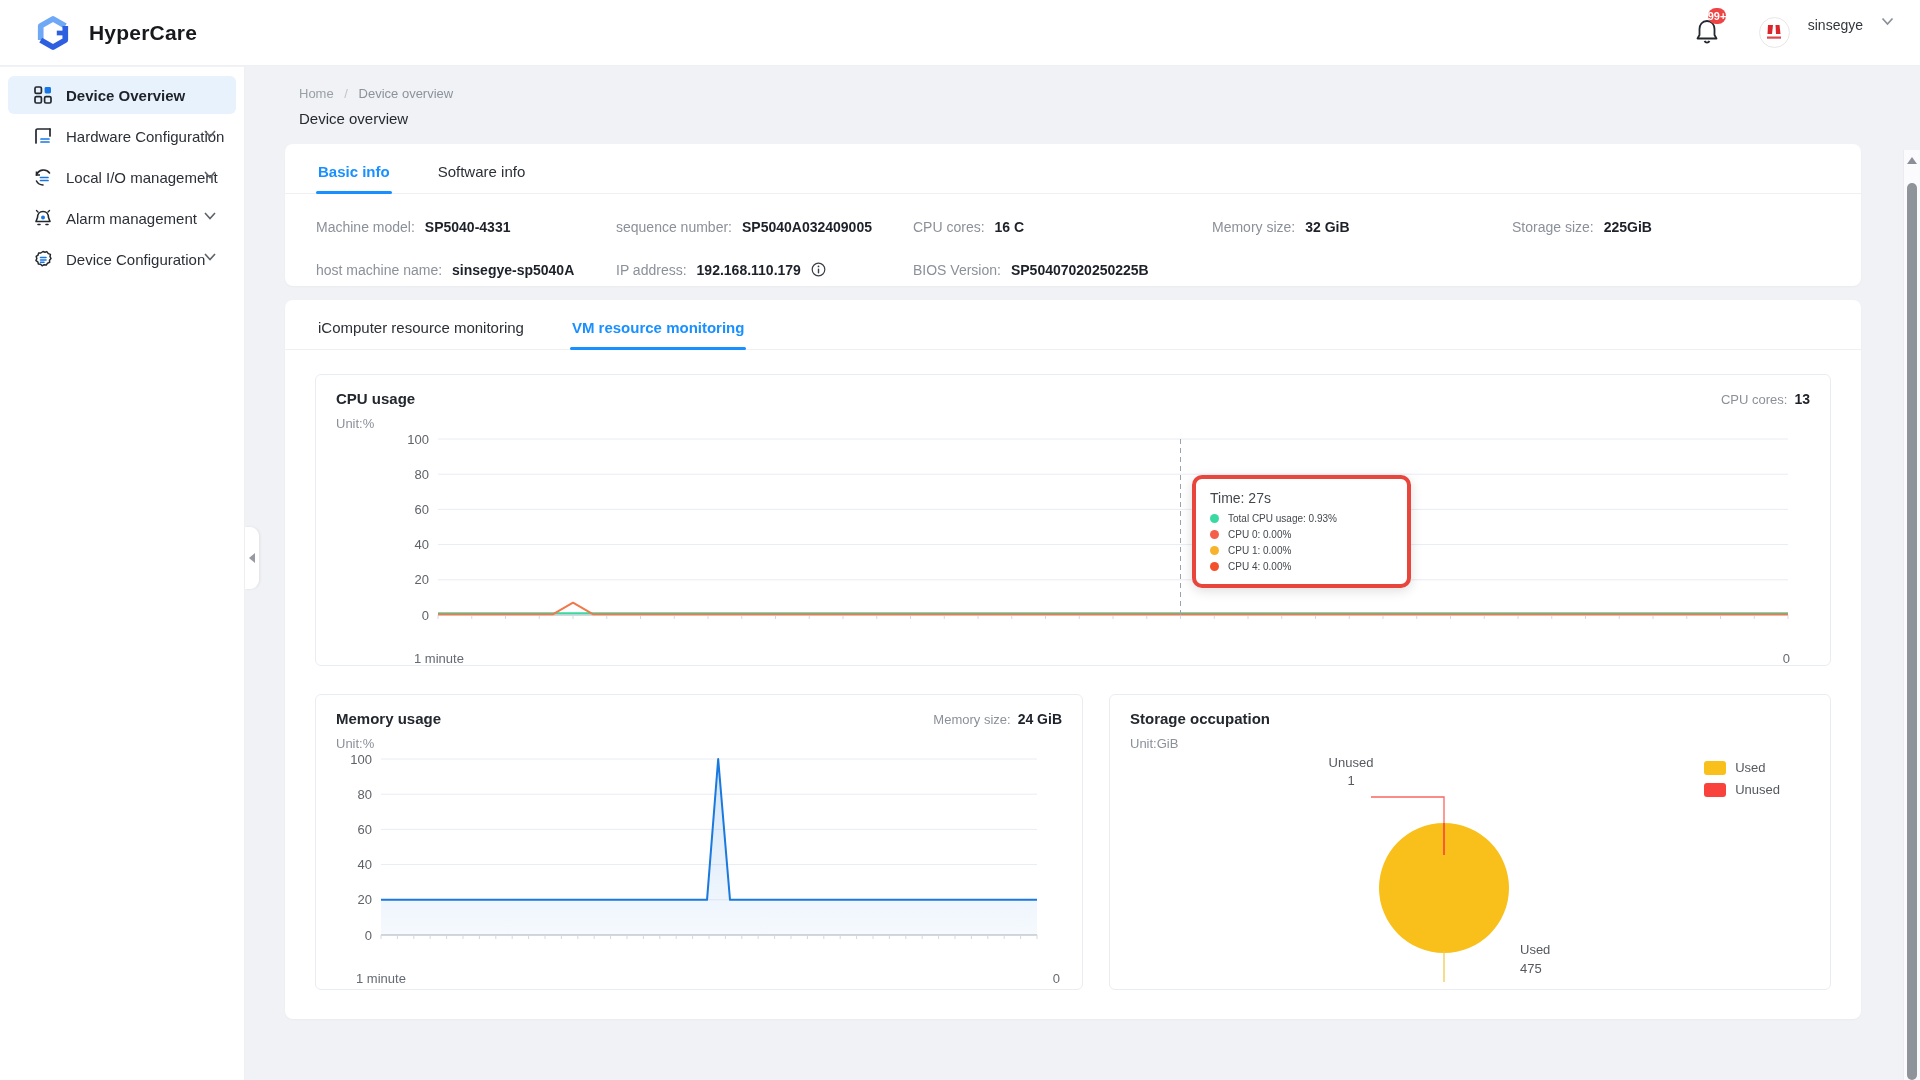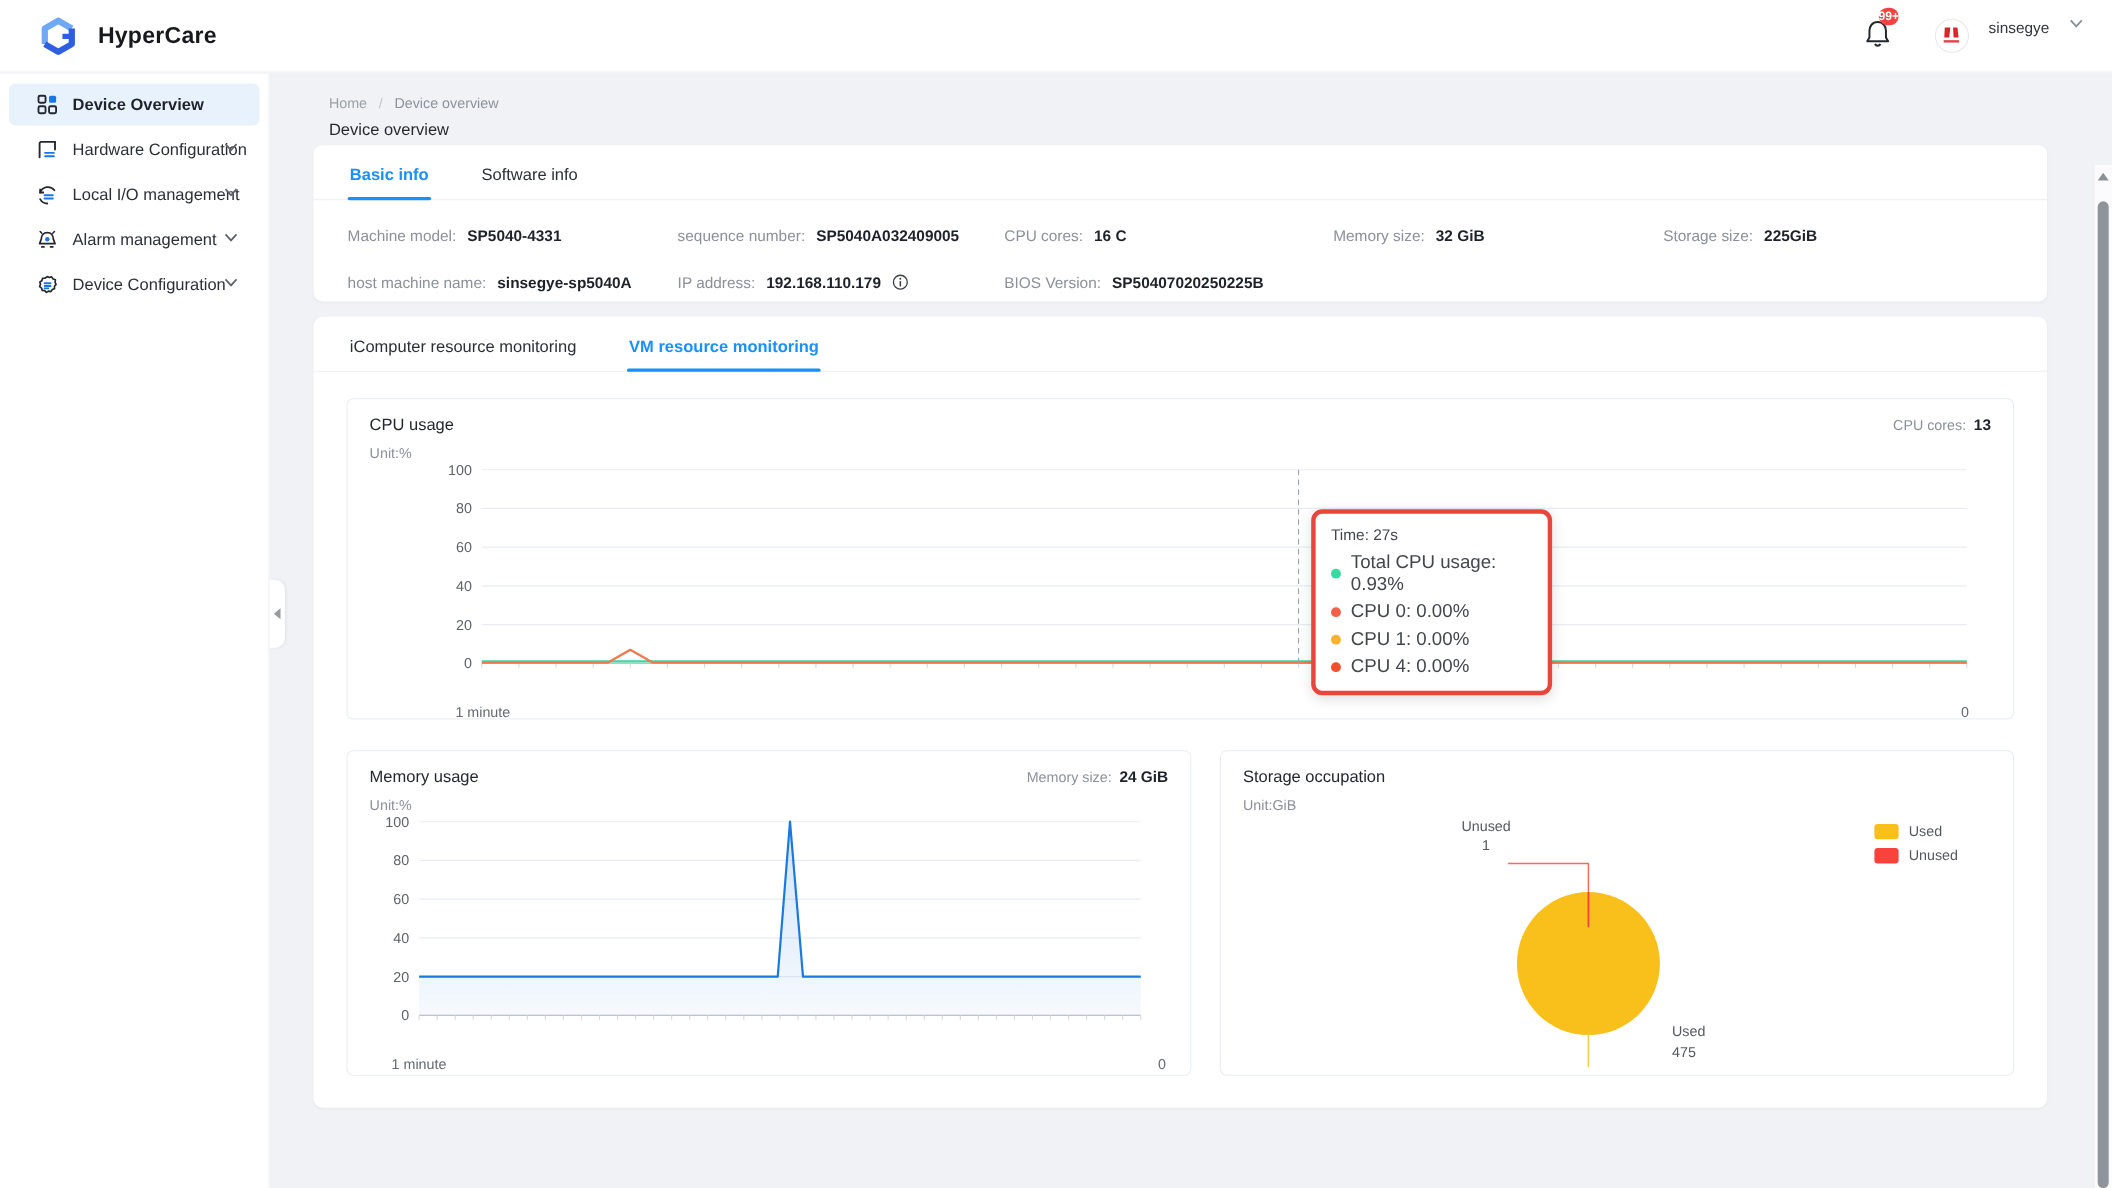--- a/index.html
+++ b/index.html
@@ -34,51 +34,51 @@
   .collapse-tri{width:0;height:0;border-top:5px solid transparent;border-bottom:5px solid transparent;
     border-right:6px solid #969aa1}
   
   .main{position:absolute;top:67px;left:245px;right:0;bottom:0;background:#f0f2f5;overflow:hidden}
   .breadcrumb{margin:19px 0 0 54px;font-size:13px;color:#9aa0a6}
   .breadcrumb .sep{margin:0 7px;color:#c0c4cc}
   .crumb-current{color:#8c929c}
   .crumb-link{cursor:pointer}
   .page-title{margin:9px 0 0 54px;font-size:15px;color:#262a30}
   .card{background:#fff;border-radius:8px;margin-left:40px;width:1576px;box-shadow:0 1px 2px rgba(0,0,0,.03)}
-  .card1{margin-top:5px;height:142px}
+  .card1{margin-top:17px;height:142px}
   .card2{margin-top:14px;height:719px}
   .tabs{display:flex;gap:44px;padding:0 31px;border-bottom:1px solid #f0f0f2}
   .tab{padding:19px 2px 13px;font-size:15px;color:#2b2f36;position:relative;cursor:pointer}
   .tab.active{color:#1890ff;font-weight:600}
   .tab.active:after{content:'';position:absolute;left:0;right:0;bottom:-1px;height:3px;
     background:#1890ff;border-radius:2px}
   
   .fields{padding:24px 31px 0;display:grid;grid-template-columns:300px 297px 299px 300px 1fr;row-gap:25px}
   .flabel{font-size:14px;color:#8b9099;margin-right:10px}
   .fvalue{font-size:14px;font-weight:700;color:#1d2129}
   .info-ico{vertical-align:-2px;margin-left:6px;cursor:pointer}
   
   .panel{border:1px solid #e9edf2;border-radius:6px;background:#fff}
   .panel-cpu{margin:24px 30px 0;height:292px;padding:15px 20px 10px;position:relative}
   .panel-head{display:flex;align-items:baseline}
-  .panel-title{font-size:15px;font-weight:400;color:#23272e}
+  .panel-title{font-size:15px;font-weight:700;color:#23272e}
   .panel-corner{margin-left:auto;font-size:13px;color:#8b9099}
   .panel-corner b{font-size:14px;color:#1d2129;margin-left:7px;font-weight:700}
   .unit{font-size:13px;color:#8b9099;margin-top:9px}
   .xlabels{display:flex;justify-content:space-between;font-size:13px;color:#646a71;margin-top:16px}
   .xl-cpu{margin-left:78px;margin-right:20px}
   .xl-mem{margin-left:20px;margin-right:2px}
   .bottom-row{display:flex;gap:26px;margin:28px 30px 0}
   .panel-mem{width:768px;height:296px;padding:15px 20px 10px}
   .panel-sto{flex:1;height:296px;padding:15px 20px 10px;position:relative}
   
   .cpu-tooltip{position:absolute;left:876px;top:100px;width:219px;border:4px solid #e8453c;
     border-radius:10px;background:#fff;box-shadow:0 3px 12px rgba(0,0,0,.13);padding:11px 14px 12px;z-index:5}
   .tt-time{font-size:14px;color:#43474c;margin-bottom:7px}
-  .tt-row{display:flex;align-items:center;gap:9px;font-size:17px;color:#43474c;margin-top:5px}
+  .tt-row{display:flex;align-items:center;gap:9px;font-size:10px;color:#43474c;margin-top:5px}
   .tt-dot{width:9px;height:9px;border-radius:50%;flex:0 0 auto}
   
   .pie-wrap{position:relative;height:222px;margin-top:9px}
   .pie-wrap svg{position:absolute;left:0;top:0}
   .pie-label{position:absolute;font-size:13px;color:#55595e}
   .pl-unused{left:188px;top:-6px;width:66px;text-align:center;line-height:18px}
   .pl-used{left:390px;top:180px;line-height:19px}
   .legend{position:absolute;right:30px;top:0;display:flex;flex-direction:column;gap:7px}
   .lg-row{display:flex;align-items:center;gap:9px}
   .lg-swatch{width:22px;height:14px;border-radius:3px}

